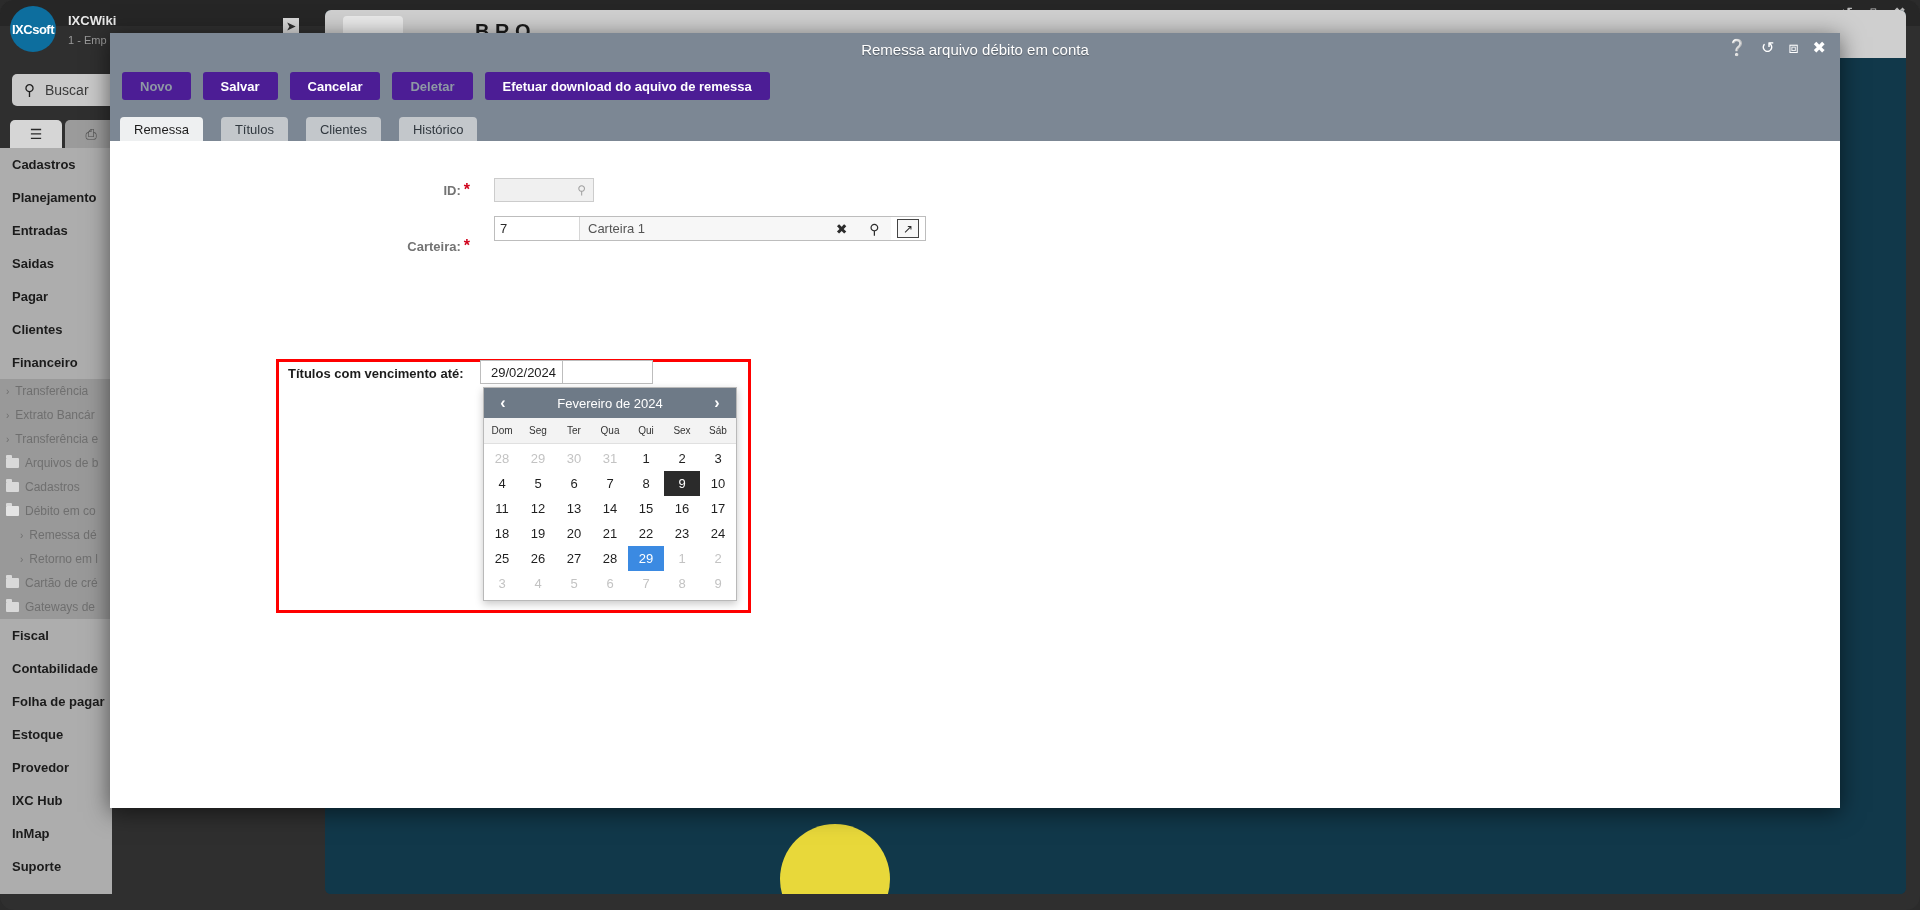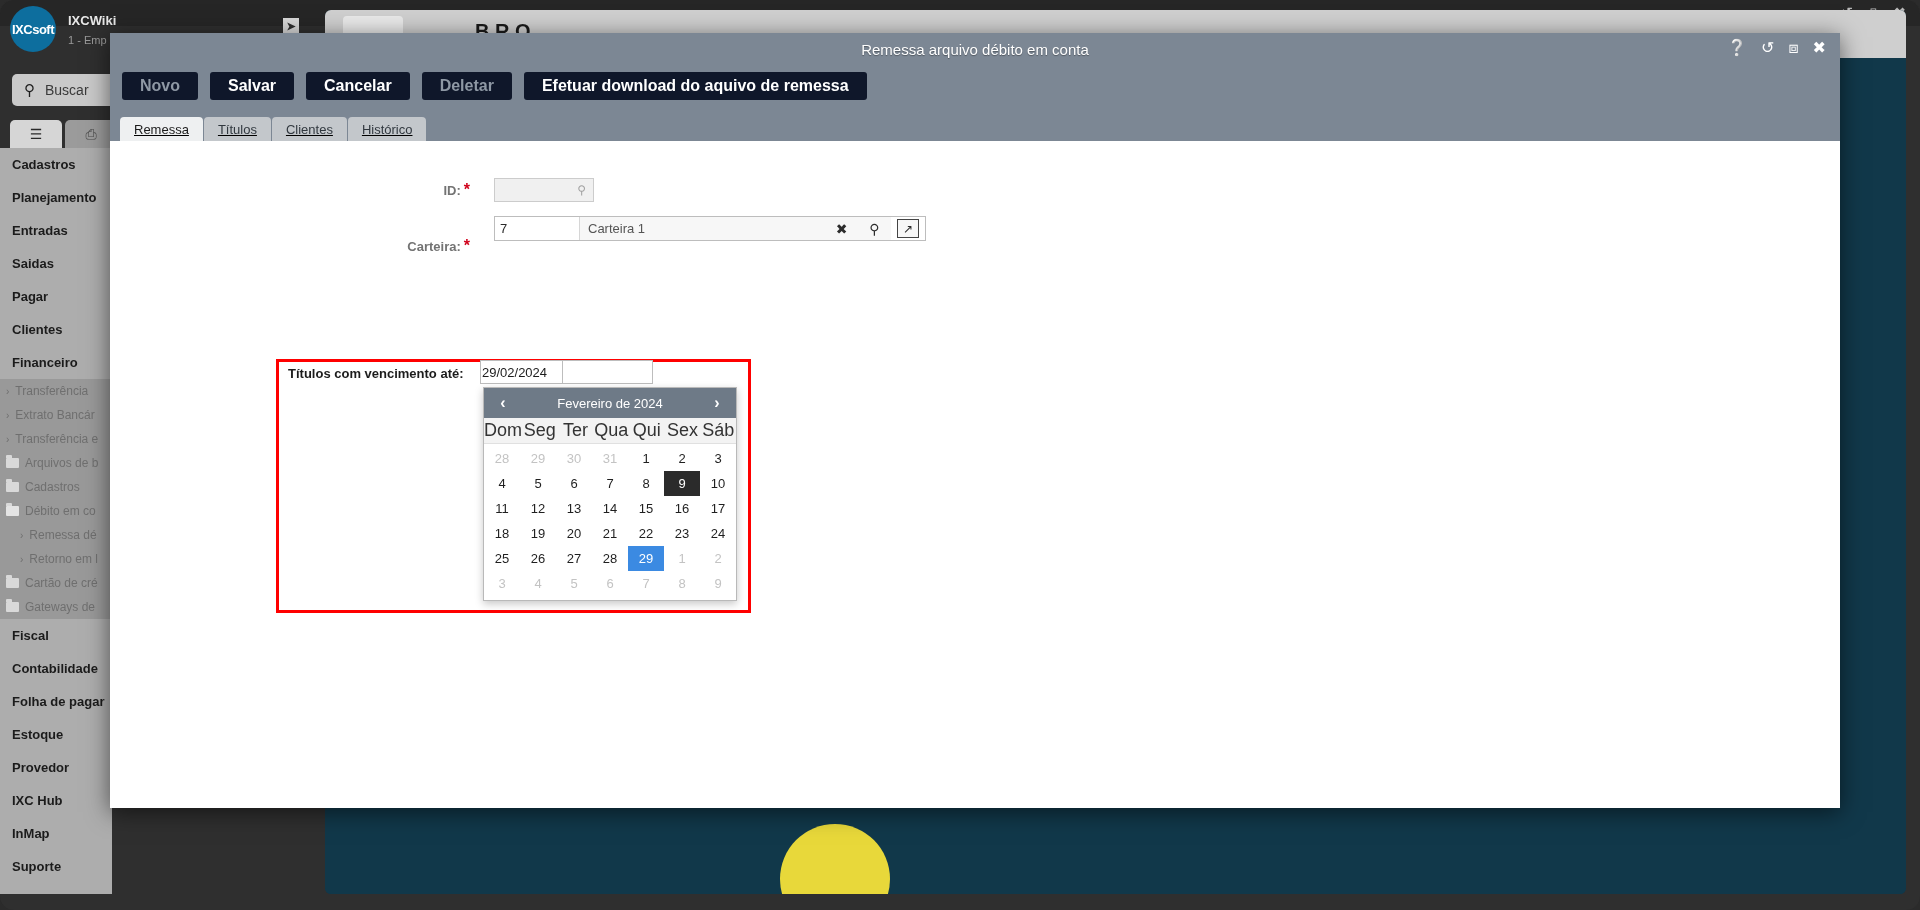--- a/index.html
+++ b/index.html
@@ -166,30 +166,30 @@
   }
   .mtool { color: #ffffff; font-size: 16px; cursor: pointer; line-height: 18px; }
 
   #modal-toolbar {
     position: absolute; left: 12px; top: 39px;
     display: flex; gap: 12px; align-items: center;
   }
   .tb-btn {
     height: 28px; padding: 0 18px;
     display: flex; align-items: center; justify-content: center;
-    background: #0f172a; color: #ffffff;
-    font-size: 16px; font-weight: bold;
+    background: #4c1d95; color: #ffffff;
+    font-size: 13px; font-weight: bold;
     border-radius: 3px; cursor: pointer;
     white-space: nowrap;
   }
   .tb-btn.disabled { color: #8e98a4; cursor: default; }
 
   #modal-tabs {
     position: absolute; left: 10px; top: 84px;
-    display: flex; gap: 1px; align-items: flex-start; text-decoration: underline;
+    display: flex; gap: 18px; align-items: flex-start;
   }
   .mtab {
     height: 24px; padding: 0 14px;
     display: flex; align-items: center;
     font-size: 13px; border-radius: 4px 4px 0 0;
     cursor: pointer; white-space: nowrap;
   }
   .mtab.active { background: #eef0f1; color: #1b1b1b; }
   .mtab.inactive { background: #c3c7cb; color: #31383f; }
 
@@ -249,21 +249,21 @@
 
   #venc-label {
     position: absolute; left: 178px; top: 225px;
     font-size: 13px; font-weight: bold; color: #1c1c1c;
     white-space: nowrap;
   }
   #venc-input {
     position: absolute; left: 370px; top: 219px;
     width: 83px; height: 24px;
     border: 1px solid #bdbdbd; background: #fff;
-    display: flex; align-items: center; padding-left: 1px;
+    display: flex; align-items: center; padding-left: 10px;
     font-size: 13px; color: #1c1c1c;
   }
   #venc-ghost {
     position: absolute; left: 453px; top: 219px;
     width: 90px; height: 24px;
     border: 1px solid #bdbdbd; border-left: none; background: #fff;
   }
 
   
   #datepicker {
@@ -280,21 +280,21 @@
     padding: 0 10px;
   }
   #dp-header .nav { font-size: 16px; font-weight: bold; cursor: pointer; width: 18px; text-align: center; }
   #dp-month { flex: 1; text-align: center; font-size: 13px; }
   #dp-dows {
     display: grid; grid-template-columns: repeat(7, 1fr);
     background: #f3f3f3; border-bottom: 1px solid #e0e0e0;
   }
   #dp-dows div {
     height: 25px; display: flex; align-items: center; justify-content: center;
-    font-size: 18px; color: #333;
+    font-size: 10px; color: #333;
   }
   #dp-grid { display: grid; grid-template-columns: repeat(7, 1fr); padding: 2px 0 4px; }
   .dp-cell {
     height: 25px; display: flex; align-items: center; justify-content: center;
     font-size: 13px; color: #1f1f1f; cursor: pointer;
   }
   .dp-cell.muted { color: #c3c3c3; }
   .dp-cell.today { background: #2b2b2b; color: #ffffff; }
   .dp-cell.selected { background: #3b8ae2; color: #ffffff; }
 </style>

